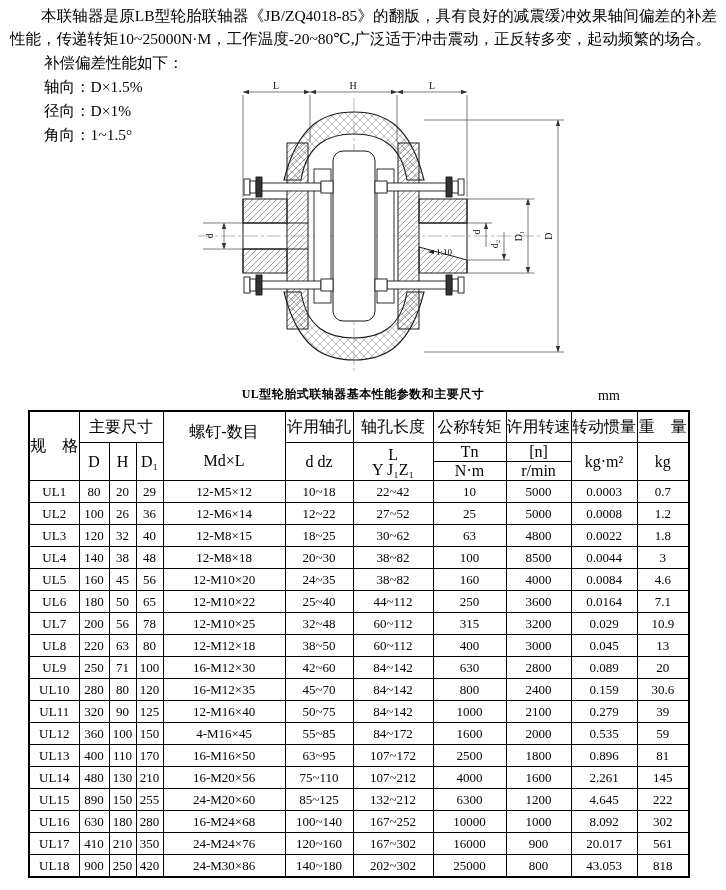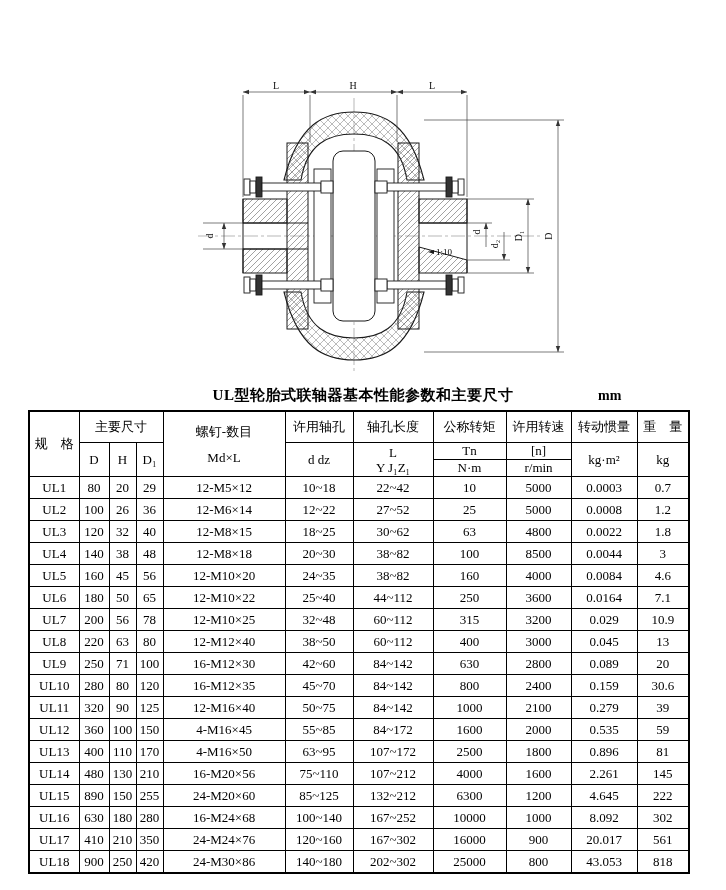--- a/index.html
+++ b/index.html
@@ -8,40 +8,49 @@
   
   .intro{position:absolute;top:4px;left:10px;width:707px;font-size:15.5px;line-height:23px;text-align:justify;}
   .intro p{margin:0;text-indent:2em;}
   .spec-block{margin-left:34px;margin-top:1px;}
   .spec-block div{line-height:24px;font-size:15.5px;}
   
   .drawing{position:absolute;top:80px;left:0;width:726px;height:308px;}
   svg text{font-family:"Liberation Serif","DejaVu Serif",serif;}
   
   .tbl-title{position:absolute;top:386px;left:0;width:726px;text-align:center;
-             font-size:15px;font-weight:bold;letter-spacing:0.5px;}
-  .tbl-unit{position:absolute;top:388px;left:598px;font-size:14px;font-weight:bold;}
+             font-size:12px;font-weight:bold;letter-spacing:0.5px;}
+  .tbl-unit{position:absolute;top:388px;left:598px;font-size:14px;font-weight:normal;}
   
   table.params{position:absolute;top:410px;left:28px;width:660px;border-collapse:collapse;
                table-layout:fixed;text-align:center;border:2px solid #000;}
   table.params th,table.params td{border:1px solid #000;padding:0;font-weight:normal;
                font-size:13px;white-space:nowrap;overflow:hidden;}
-  table.params thead th{font-size:13px;}
+  table.params thead th{font-size:16px;}
   tr.hr1 th{height:30px;}
   tr.hr2 th{height:15px;}
   tr.hr3 th{height:16px;margin-left:16px;}
   table.params tbody td{height:21px;}
   .twol{line-height:15px;}
   .screw-head div:first-child{margin-bottom:9px;}
 </style>
 </head>
 <body>
 
 <div class="page">
 
+  <div class="intro">
+    <p>本联轴器是原LB型轮胎联轴器《JB/ZQ4018-85》的翻版，具有良好的减震缓冲效果轴间偏差的补差性能，传递转矩10~25000N·M，工作温度-20~80℃,广泛适于冲击震动，正反转多变，起动频繁的场合。</p>
+    <div class="spec-block">
+      <div>补偿偏差性能如下：</div>
+      <div>轴向：D×1.5%</div>
+      <div>径向：D×1%</div>
+      <div>角向：1~1.5°</div>
+    </div>
+  </div>
 
   <div class="drawing">
   <svg width="726" height="308" viewBox="0 0 726 308">
     <defs>
       <pattern id="hh" patternUnits="userSpaceOnUse" width="6" height="6">
         <path d="M0,6 L6,0" stroke="#555" stroke-width="0.55"></path>
       </pattern>
       <pattern id="xh" patternUnits="userSpaceOnUse" width="8" height="8">
         <path d="M0,8 L8,0 M0,0 L8,8" stroke="#777" stroke-width="0.5"></path>
       </pattern>
@@ -305,21 +314,21 @@
           <td>315</td>
           <td>3200</td>
           <td>0.029</td>
           <td>10.9</td>
         </tr>
         <tr>
           <td>UL8</td>
           <td>220</td>
           <td>63</td>
           <td>80</td>
-          <td>12-M12×40</td>
+          <td>12-M12×18</td>
           <td>38~50</td>
           <td>60~112</td>
           <td>400</td>
           <td>3000</td>
           <td>0.045</td>
           <td>13</td>
         </tr>
         <tr>
           <td>UL9</td>
           <td>250</td>
@@ -370,21 +379,21 @@
           <td>1600</td>
           <td>2000</td>
           <td>0.535</td>
           <td>59</td>
         </tr>
         <tr>
           <td>UL13</td>
           <td>400</td>
           <td>110</td>
           <td>170</td>
-          <td>4-M16×50</td>
+          <td>16-M16×50</td>
           <td>63~95</td>
           <td>107~172</td>
           <td>2500</td>
           <td>1800</td>
           <td>0.896</td>
           <td>81</td>
         </tr>
         <tr>
           <td>UL14</td>
           <td>480</td>

